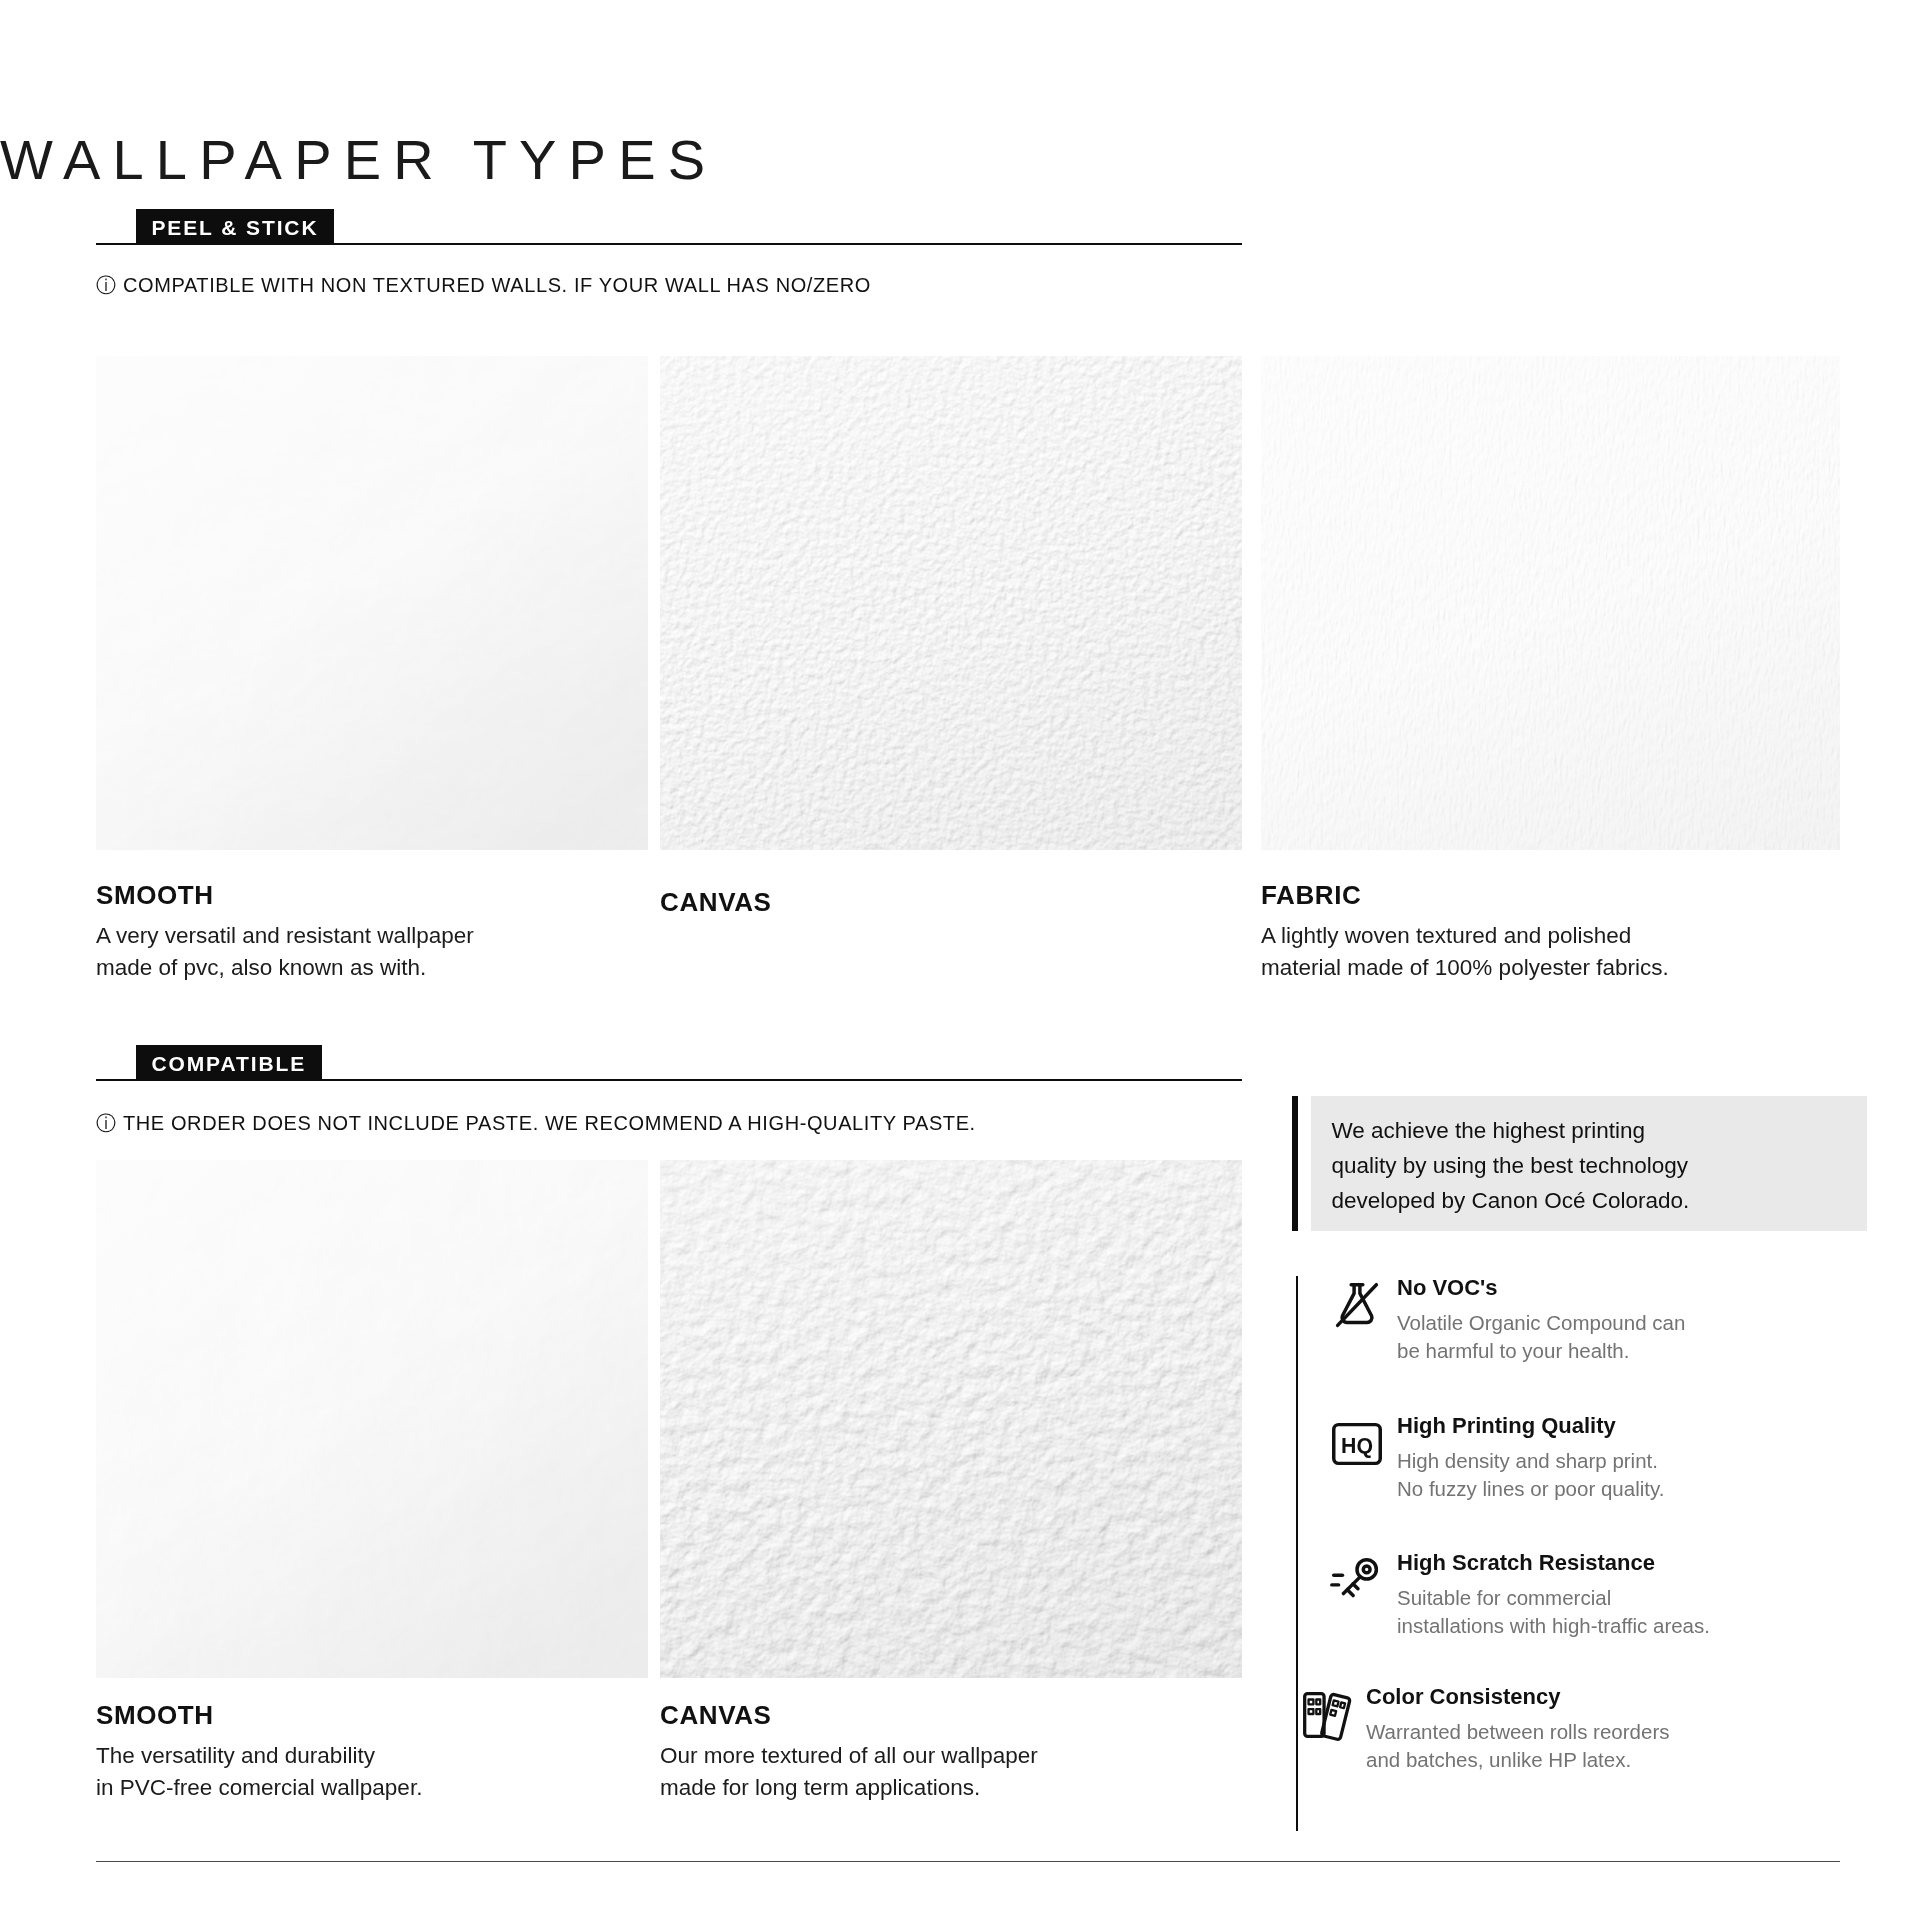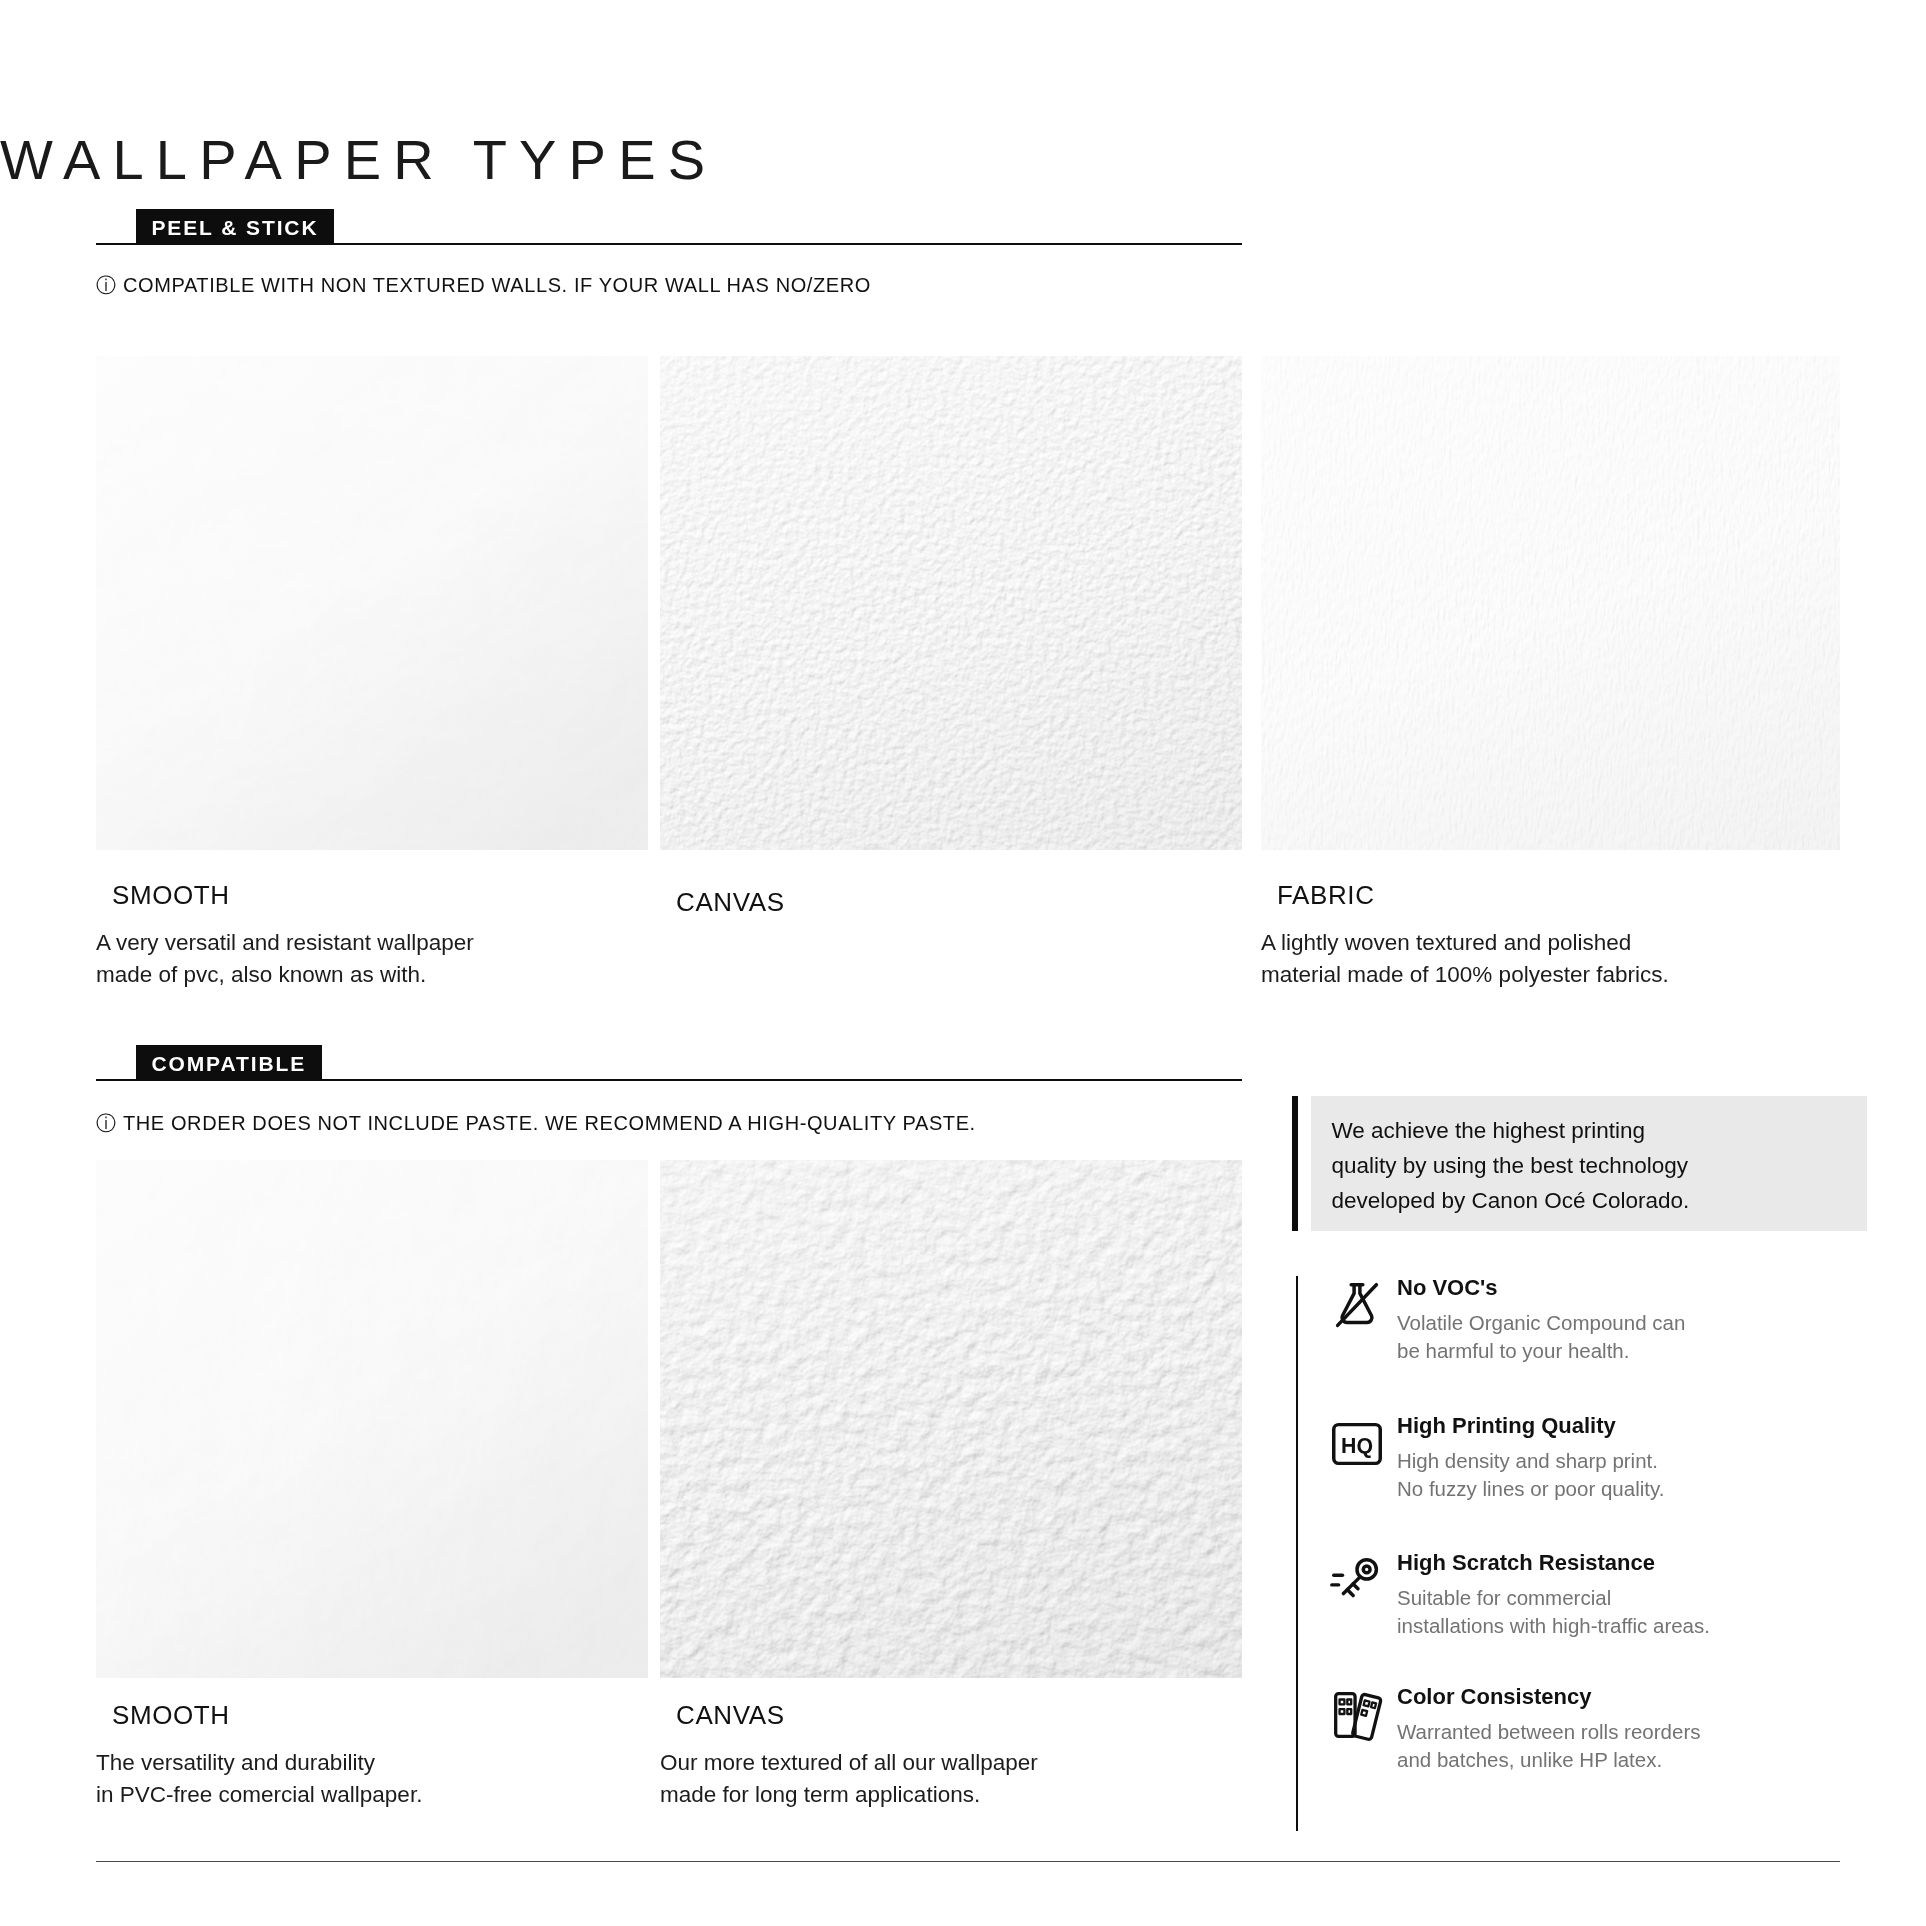--- a/index.html
+++ b/index.html
@@ -22,21 +22,21 @@
   .note .indent{padding-left:27px}
   .info-icon{margin-right:6.4px}
   .card{position:absolute}
   .swatch{position:relative;width:100%;background:#efefee;overflow:hidden}
   .swatch svg{position:absolute;left:0;top:0;width:100%;height:100%;display:block}
   .shade{position:absolute;left:0;top:0;right:0;bottom:0;pointer-events:none}
   .shade-smooth{background:linear-gradient(145deg, rgba(255,255,255,0.55) 0%, rgba(255,255,255,0) 45%, rgba(0,0,0,0.05) 90%)}
   .shade-soft{background:linear-gradient(160deg, rgba(255,255,255,0.35) 0%, rgba(255,255,255,0) 50%, rgba(0,0,0,0.03) 95%)}
   .row1 .swatch{height:494px}
   .row2 .swatch{height:518px}
-  .card h3{margin:16px;font-size:26px;font-weight:normal;letter-spacing:0.6px;color:#111}
+  .card h3{margin:0;font-size:26px;font-weight:bold;letter-spacing:0.6px;color:#111}
   .row1 h3{margin-top:29.5px}
   .row2 h3{margin-top:22px}
   .card .desc{margin:9px 0 0;font-size:22.5px;line-height:32px;color:#1c1c1c}
   .dline{display:block}
   .quality-bar{position:absolute;background:#0d0d0d}
   .quality-box{
     position:absolute;background:#e9e9e9;color:#111;
     padding:16.7px 20.5px;font-size:22.5px;line-height:35px;
   }
   .vline{position:absolute;width:1.9px;background:#0d0d0d}
@@ -229,21 +229,21 @@
     </div>
     <div>
       <div class="ftitle">High Scratch Resistance</div>
       <div class="fdesc">
         <span class="dline">Suitable for commercial</span>
         <span class="dline">installations with high-traffic areas.</span>
       </div>
     </div>
   </div>
 
-  <div class="feature" style="left:1326px;top:1683px">
+  <div class="feature" style="left:1295px;top:1683px">
     <div class="ficon">
       <svg viewBox="0 0 64 64">
         <g fill="none" stroke="#111" stroke-width="3.4" stroke-linejoin="round">
           <rect x="10" y="10" width="20" height="44" rx="3"></rect>
           <path d="M14 16h5v5h-5z M22 16h4v5h-4z M14 26h5v5h-5z M22 26h4v5h-4z" stroke-width="2.4"></path>
           <g transform="rotate(14 42 34)">
             <rect x="32" y="12" width="20" height="44" rx="3"></rect>
             <path d="M36 18h5v5h-5z M44 18h4v5h-4z M36 28h5v5h-5z" stroke-width="2.4"></path>
           </g>
         </g>

